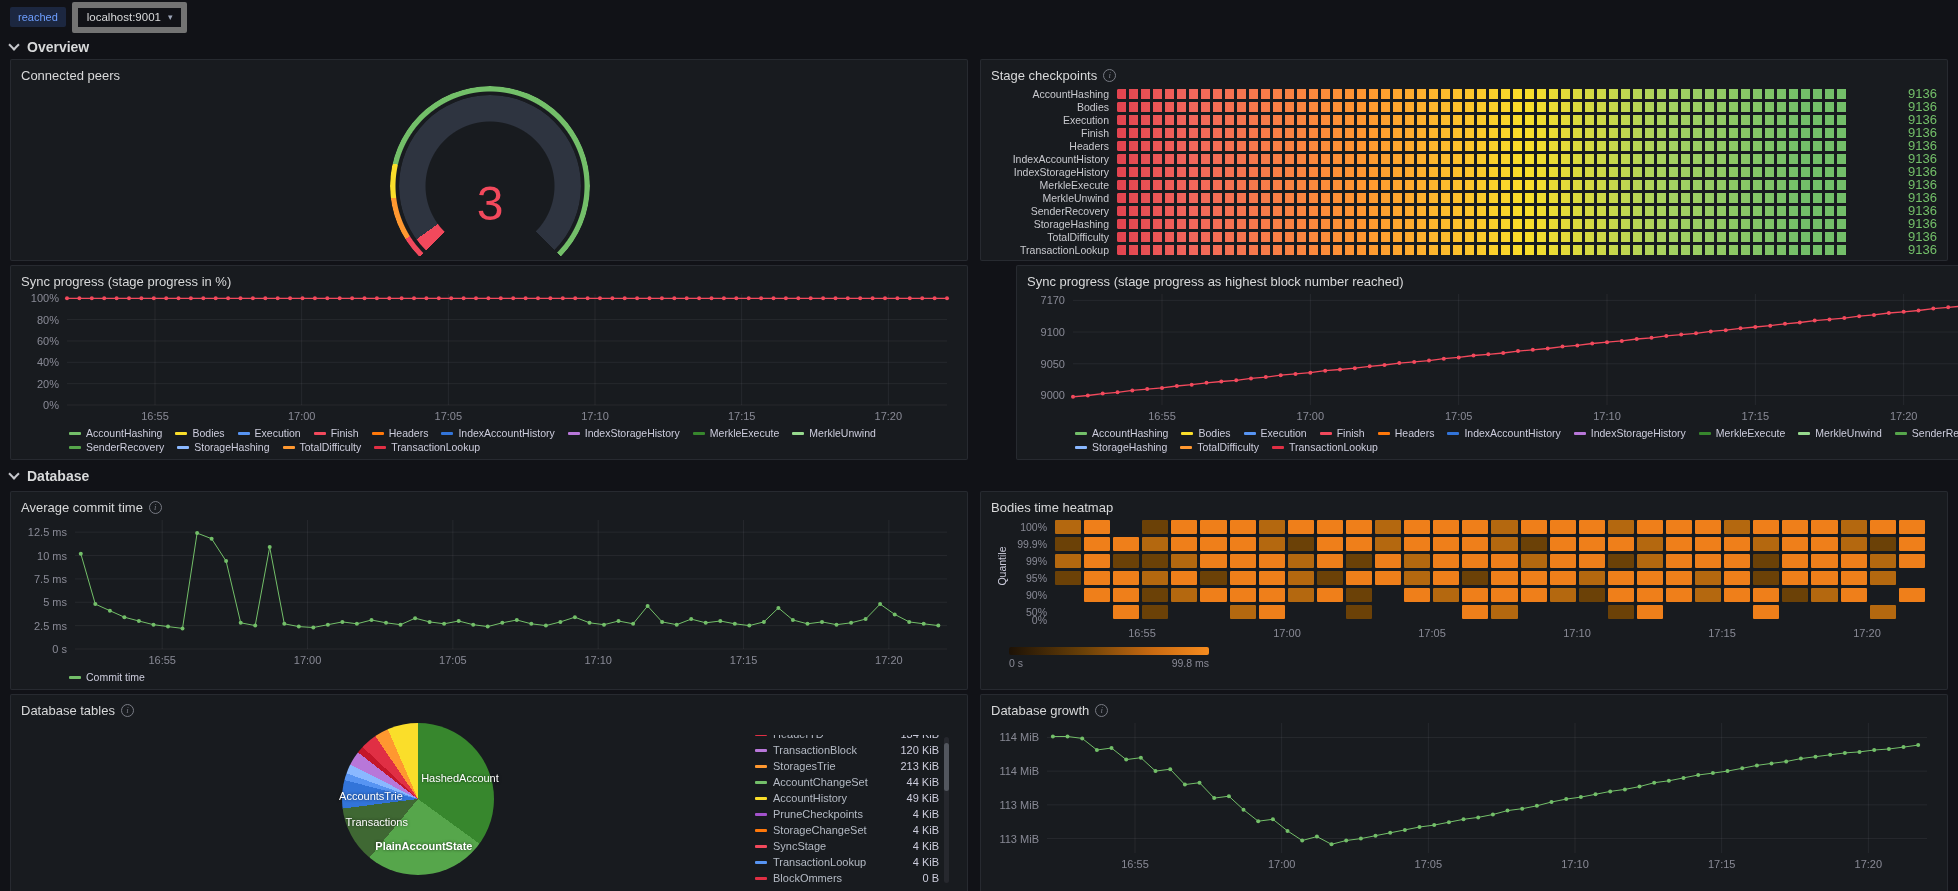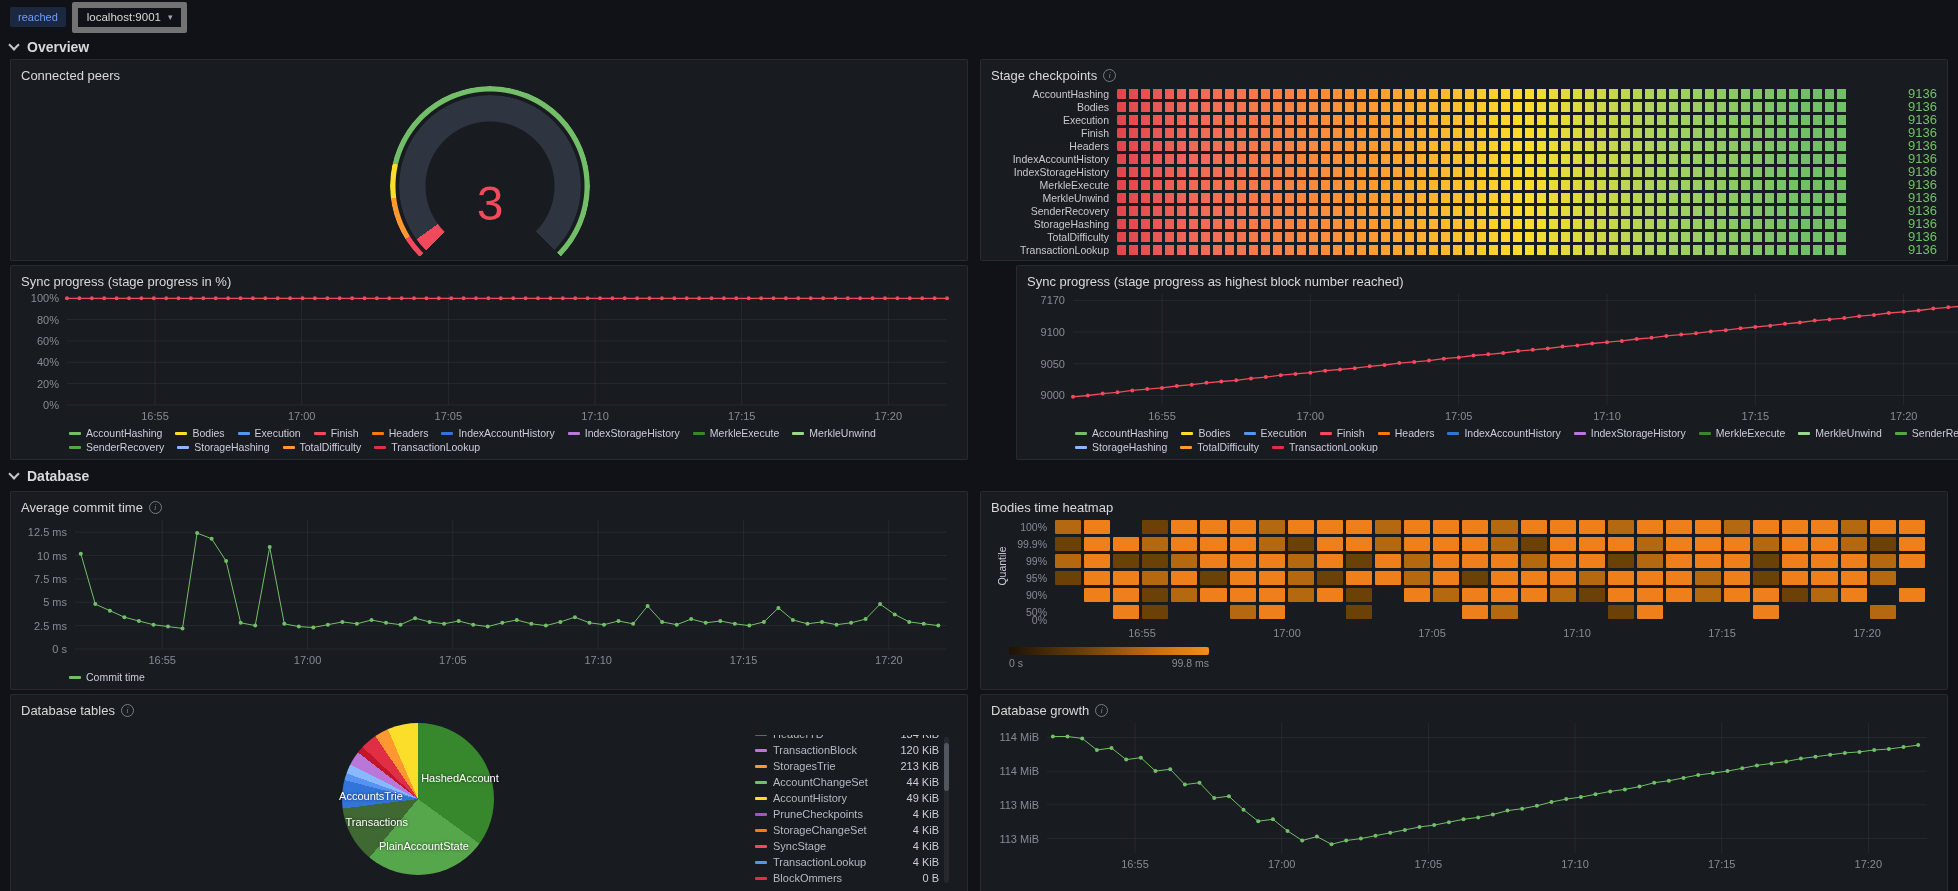--- a/index.html
+++ b/index.html
@@ -805,21 +805,21 @@
 </div>
 
 <div class="panel" style="left:10px;top:694px;width:958px;height:200px">
   <div class="panel-title">
     <span>Database tables</span>
     <span class="info-icon"></span>
   </div>
   <div class="panel-body">
     <div class="pie" style="background: conic-gradient(rgb(55, 135, 45) 0deg, rgb(55, 135, 45) 126deg, rgb(86, 166, 75) 126deg, rgb(86, 166, 75) 219.6deg, rgb(63, 104, 51) 219.6deg, rgb(63, 104, 51) 262.8deg, rgb(50, 116, 217) 262.8deg, rgb(50, 116, 217) 284.4deg, rgb(87, 148, 242) 284.4deg, rgb(87, 148, 242) 289.8deg, rgb(138, 184, 255) 289.8deg, rgb(138, 184, 255) 297deg, rgb(184, 119, 217) 297deg, rgb(184, 119, 217) 307.8deg, rgb(196, 22, 42) 307.8deg, rgb(196, 22, 42) 313.2deg, rgb(224, 47, 68) 313.2deg, rgb(224, 47, 68) 325.8deg, rgb(255, 152, 48) 325.8deg, rgb(255, 152, 48) 336.6deg, rgb(250, 222, 42) 336.6deg, rgb(250, 222, 42) 345.6deg);">
         <div class="pie-label" style="left: 77.6212%; top: 35.9263%;">HashedAccount</div>
-        <div class="pie-label" style="left: 53.8853%; top: 80.7556%;">PlainAccountState</div>
+        <div class="pie-label" style="left: 53.8853%; top: 80.7556%; font-weight: bold;">PlainAccountState</div>
         <div class="pie-label" style="left: 22.8345%; top: 64.9344%;">Transactions</div>
         <div class="pie-label" style="left: 19.0612%; top: 48.0535%;">AccountsTrie</div>
       </div>
     <div class="pie-legend">
         <div class="tl-row" style="margin-top: -9px;">
           <span class="chip" style="background: rgb(224, 47, 68);"></span>
           <span class="name">HeaderTD</span>
           <span class="val">134 KiB</span>
         </div>
         <div class="tl-row">

